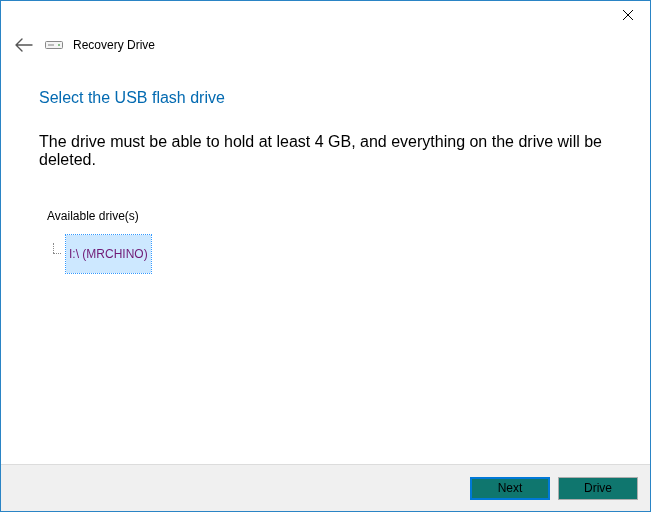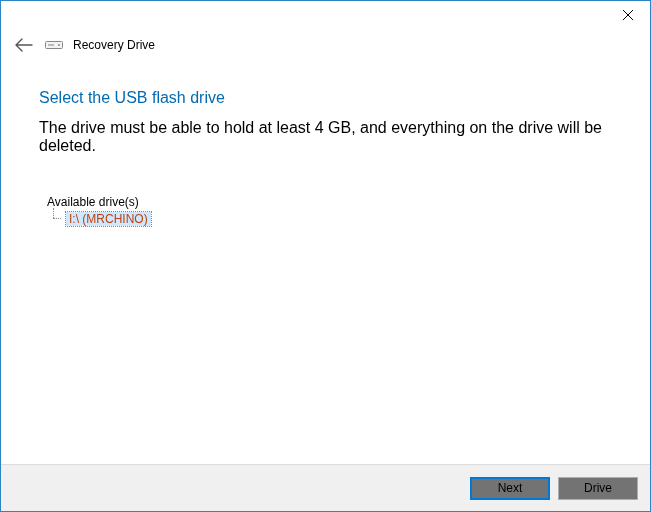--- a/index.html
+++ b/index.html
@@ -65,34 +65,34 @@
   }
 
   .content {
     flex: 1;
     padding: 30px 34px 10px 38px;
   }
   .main-heading {
     color: #036ab1;
     font-size: 16px;
     font-weight: 400;
-    margin-bottom: 12px;
+    margin-bottom: 26px;
   }
   .description {
     font-size: 16px;
     color: #000;
     margin-bottom: 40px;
   }
   .tree-area {
     padding-left: 8px;
   }
   .tree-root-label {
     font-size: 12px;
     color: #000;
-    margin-bottom: 3px;
+    margin-bottom: 12px;
   }
   .tree-branch {
     display: flex;
     align-items: center;
     margin-left: 0;
   }
   .tree-connector {
     display: inline-block;
     width: 16px;
     height: 14px;
@@ -113,42 +113,42 @@
     position: absolute;
     left: 3px;
     top: 6px;
     width: 8px;
     height: 0;
     border-top: 1px dotted #8a8a8a;
   }
   .tree-item {
     background: #cde8ff;
     outline: 1px dotted #3399ff;
-    padding: 0 3px;
-    font-size: 12px;
-    color: #c2410c;
+    padding: 12px 3px;
+    font-size: 12px;
+    color: #701a75;
     cursor: default;
   }
 
   .footer {
     height: 46px;
     border-top: 1px solid #dcdcdc;
     background: #f0f0f0;
     display: flex;
     align-items: center;
     justify-content: flex-end;
     padding-right: 12px;
     gap: 8px;
   }
   .win-btn {
     width: 80px;
     height: 23px;
     font-size: 12px;
     font-family: inherit;
-    background: #737373;
+    background: #0f766e;
     border: 1px solid #adadad;
     cursor: pointer;
     text-align: center;
     line-height: 19px;
     padding: 0;
   }
   .win-btn.primary {
     border: 1px solid #0078d7;
     box-shadow: inset 0 0 0 1px #0078d7;
   }

